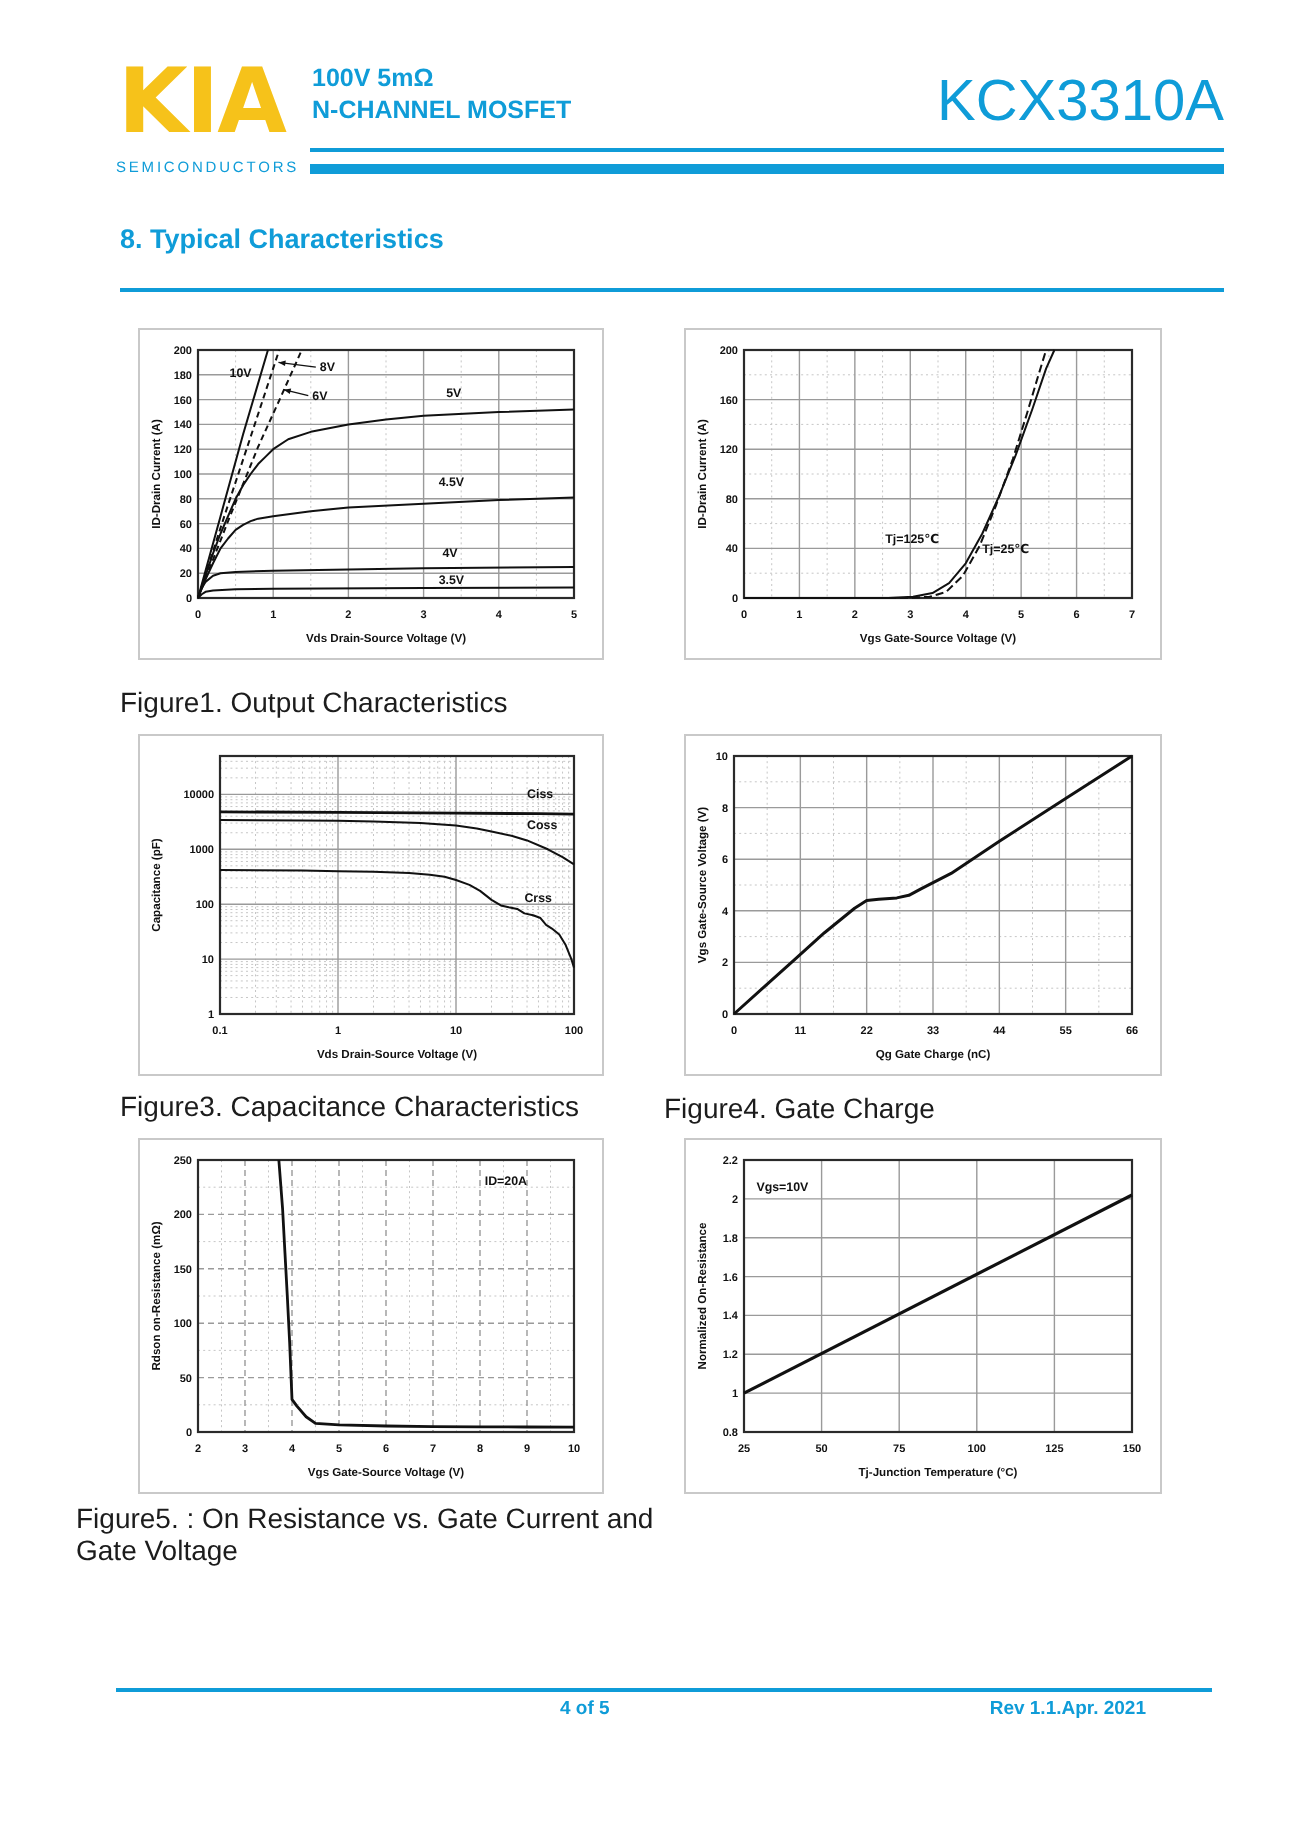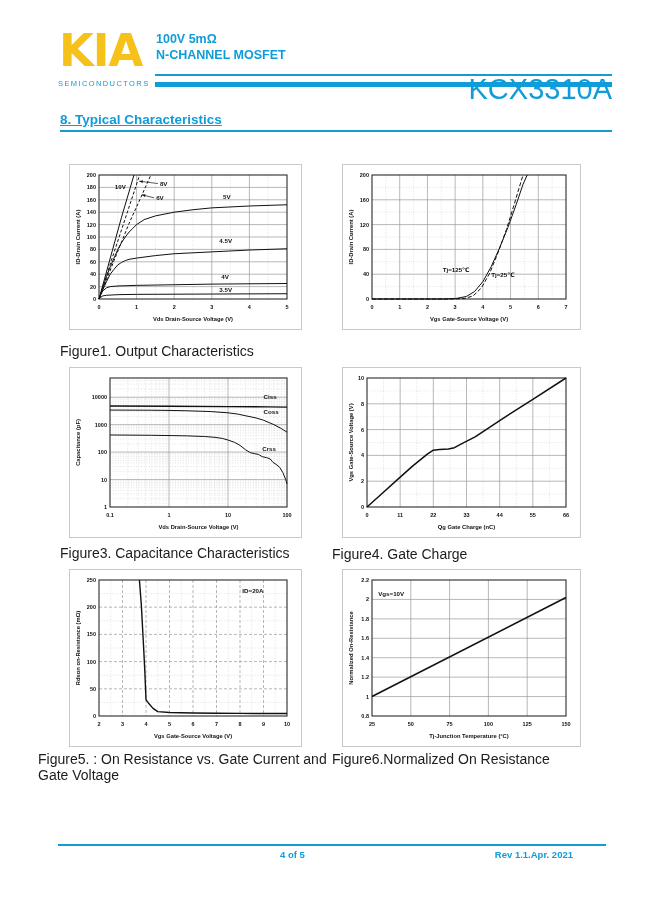--- a/index.html
+++ b/index.html
@@ -5,25 +5,25 @@
   :root{ --accent:#0f9cd8; --yellow:#f6c21a; --ink:#1a1a1a; }
   *{ box-sizing:border-box; }
   html,body{ margin:0; padding:0; background:#fff; }
   .page{ position:relative; width:649px; height:917px; background:#fff; overflow:hidden;
          font-family:"Liberation Sans","DejaVu Sans",sans-serif; color:var(--ink); }
   .abs{ position:absolute; }
   .logo{ left:59px; top:28px; font-size:45px; line-height:1; font-weight:bold;
          color:var(--yellow); font-family:"DejaVu Sans",sans-serif; letter-spacing:-1px; }
   .logo-sub{ left:58px; top:79px; font-size:7.5px; font-weight:normal; color:var(--accent); letter-spacing:1.4px; }
   .spec{ left:156px; top:31px; color:var(--accent); font-weight:bold; font-size:12.5px; line-height:1.3; }
-  .part{ left:380px; top:37px; width:232px; text-align:right; font-size:29px; line-height:1; color:var(--accent);margin-top:38px; }
+  .part{ left:380px; top:37px; width:232px; text-align:right; font-size:29px; line-height:1; color:var(--accent); }
   .rule-thin{ left:155px; top:74px; width:457px; height:2px; background:var(--accent); }
   .rule-thick{ left:155px; top:82px; width:457px; height:5px; background:var(--accent); }
   .section-title{ left:60px; top:112px; width:552px; font-size:13.5px; font-weight:bold;
-                  color:var(--accent); border-bottom:2px solid var(--accent); padding-bottom:3px;text-decoration:underline; }
+                  color:var(--accent); border-bottom:2px solid var(--accent); padding-bottom:17px; }
   .figbox{ position:absolute; border:1px solid #c9c9c9; background:#fff; }
   .chart{ position:absolute; left:3px; top:3px; right:3px; bottom:3px; }
   .caption{ position:absolute; font-size:14px; color:#1c1c1c; text-align:left; }
   .footer-line{ left:58px; top:844px; width:548px; height:2px; background:var(--accent); }
   .footer-page{ left:280px; top:849px; width:90px; text-align:left; font-size:9.5px; font-weight:bold; color:var(--accent); }
   .footer-rev{ left:445px; top:849px; width:128px; text-align:right; font-size:9.5px; font-weight:bold; color:var(--accent); }
 </style>
 </head>
 <body>
 
@@ -359,19 +359,18 @@
           <text x="23" y="28.43" font-size="5.5" font-weight="bold" text-anchor="end" fill="#111">2</text>
           <text x="23" y="9" font-size="5.5" font-weight="bold" text-anchor="end" fill="#111">2.2</text>
           <rect x="26" y="7" width="194" height="136" fill="none" stroke="#2a2a2a" stroke-width="1.1"></rect>
           <polyline points="26,123.57 220,24.49" fill="none" stroke="#111" stroke-width="1.6" stroke-linejoin="round"></polyline>
           <text x="32.21" y="22.54" font-size="6.2" font-weight="bold" fill="#111">Vgs=10V</text>
           <text x="123" y="165" font-size="5.8" font-weight="bold" text-anchor="middle" fill="#111">Tj-Junction Temperature (°C)</text>
           <text transform="translate(7 75) rotate(-90)" font-size="5.8" font-weight="bold" text-anchor="middle" fill="#111">Normalized On-Resistance</text>
         </svg></div>
   </div>
   <div class="caption" style="left:38px;top:751px;width:320px">Figure5. : On Resistance vs. Gate Current and Gate Voltage</div>
-  <div class="caption" style="left:332px;top:751px;width:259px">Figure6.Normalized On Resistance</div>
 
   <div class="abs footer-line"></div>
   <div class="abs footer-page">4 of 5</div>
   <div class="abs footer-rev">Rev 1.1.Apr. 2021</div>
 
 </div>
 
 </body></html>

